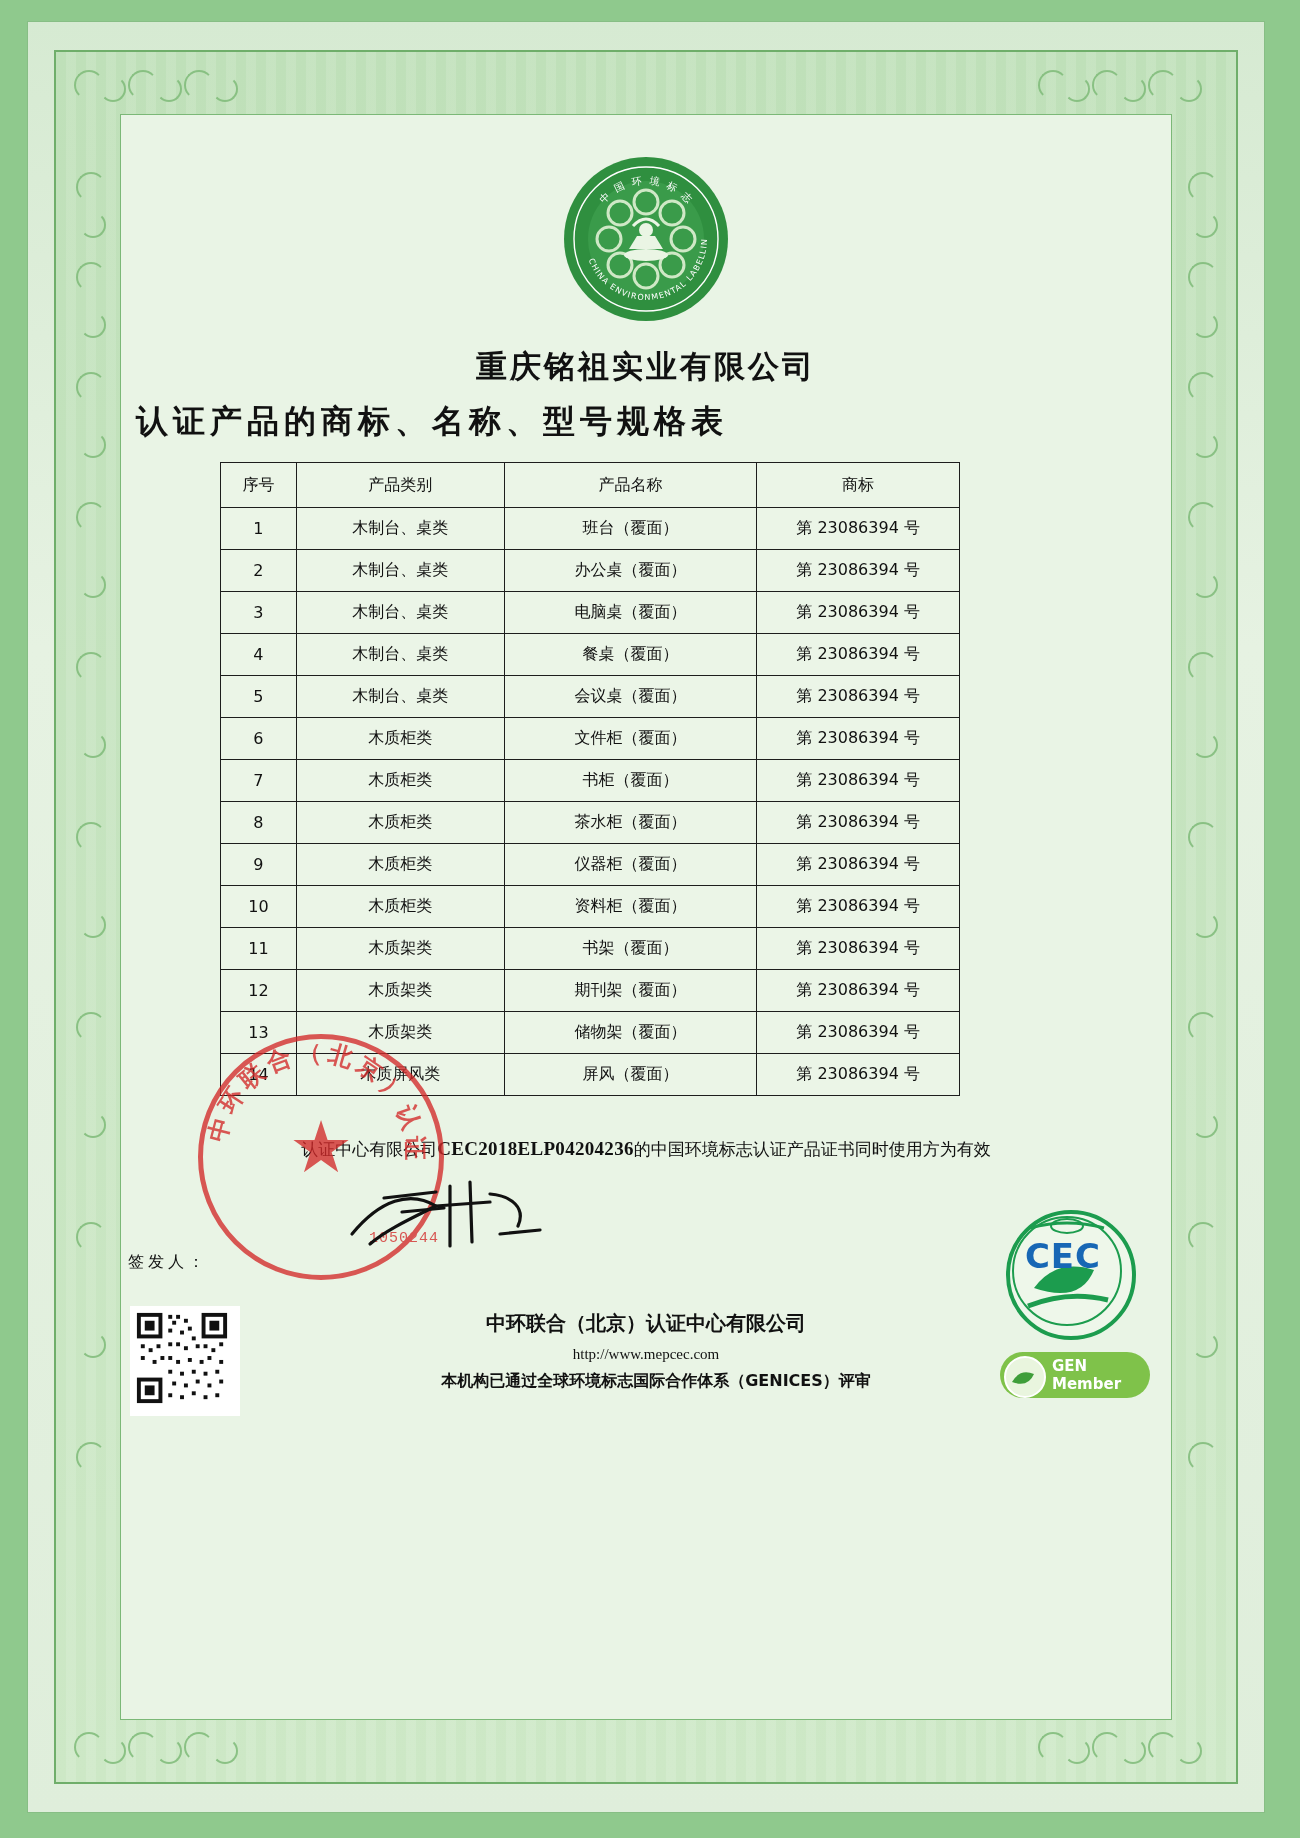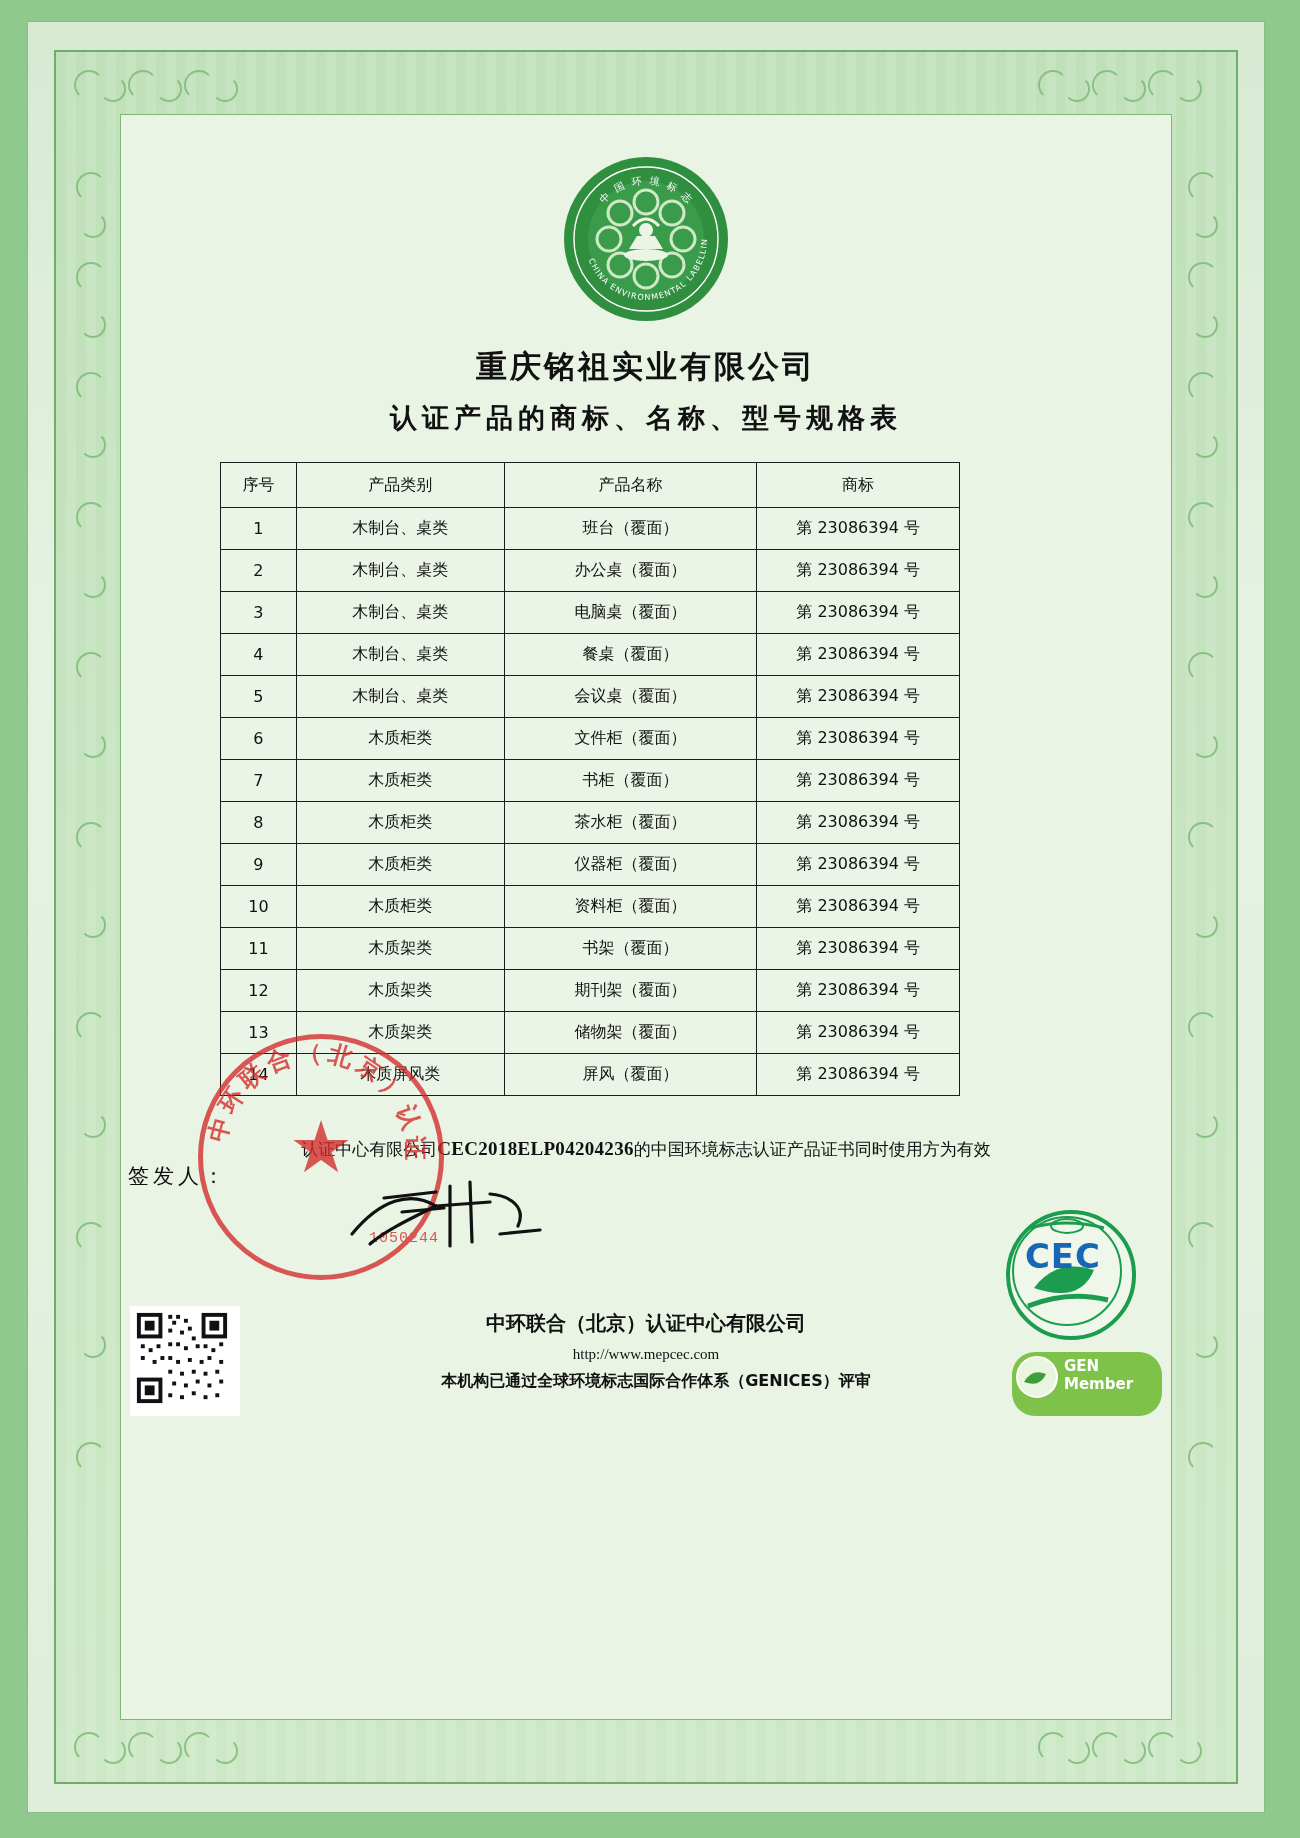--- a/index.html
+++ b/index.html
@@ -96,26 +96,26 @@
     font-size: 31px;
     font-weight: bold;
     letter-spacing: 3px;
     color: #111;
     font-family: "DejaVu Sans", sans-serif;
   }
   #title-sub {
     position: absolute;
     top: 286px;
     width: 100%;
-    text-align: center;
-    font-size: 27px;
+    font-size: 32px;
     font-weight: bold;
     letter-spacing: 5px;
     color: #111;
     font-family: "DejaVu Sans", sans-serif;
+    padding-left: 16px;
   }
 
   
   #product-table {
     position: absolute;
     left: 100px;
     top: 348px;
     width: 740px;
     border-collapse: collapse;
     background: rgba(255,255,255,0.10);
@@ -153,22 +153,22 @@
   #note-line b {
     font-family: "Liberation Serif", serif;
     font-size: 19px;
     letter-spacing: 0.3px;
   }
 
   
   #signer {
     position: absolute;
     left: 8px;
-    top: 1048px;
-    font-size: 21px;
+    top: 1138px;
+    font-size: 16px;
     letter-spacing: 4px;
     color: #111;
     font-family: "DejaVu Sans", sans-serif;
   }
 
   
   #seal {
     position: absolute;
     left: 78px;
     top: 920px;
@@ -250,24 +250,24 @@
     top: 22px;
     text-align: center;
     font-size: 34px;
     font-weight: bold;
     color: #1767b5;
     font-family: "DejaVu Sans", sans-serif;
     letter-spacing: 1px;
   }
   #gen-badge {
     position: absolute;
-    right: 10px;
+    right: 22px;
     top: 1238px;
     width: 150px;
-    height: 64px;
+    height: 46px;
     border-radius: 23px;
     background: #7fc24a;
     color: #fff;
   }
   #gen-badge .gtext {
     position: absolute;
     left: 52px;
     top: 5px;
     font-size: 15px;
     font-weight: bold;

